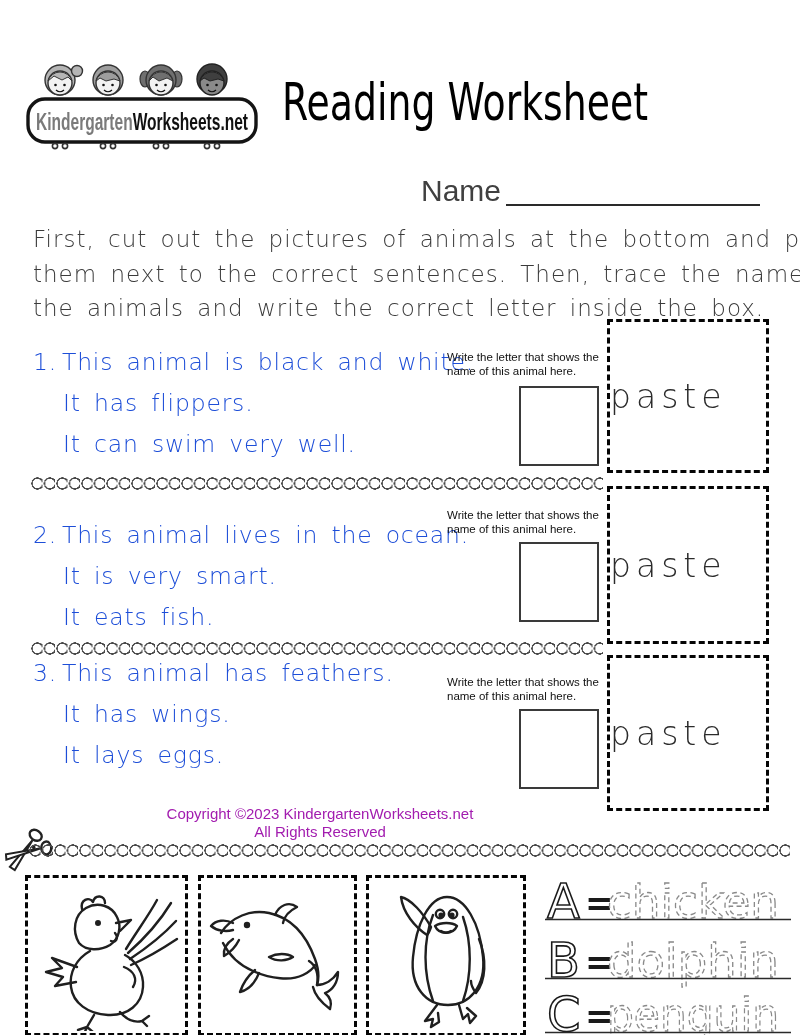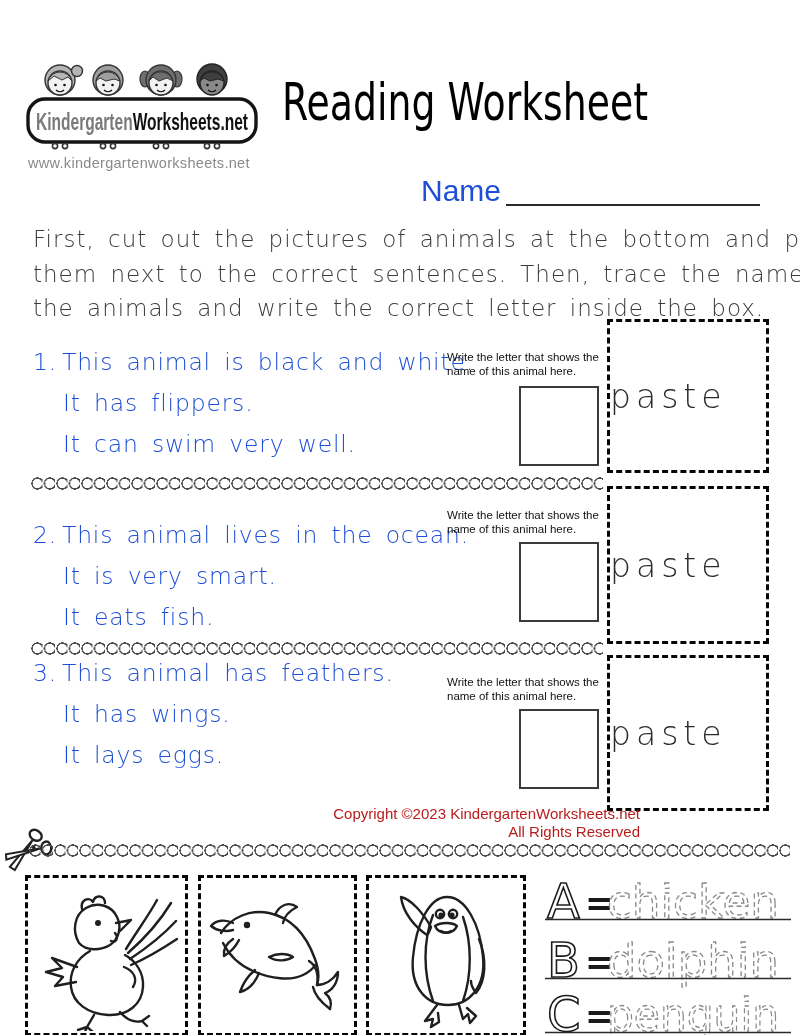--- a/index.html
+++ b/index.html
@@ -6,21 +6,21 @@
   .page{position:relative;width:800px;height:1035px;background:#ffffff;overflow:hidden;
         font-family:"DejaVu Sans","Liberation Sans",sans-serif;color:#222;margin-top:36px;}
 
   
   .logo-svg{position:absolute;left:24px;top:10px;}
   .logo-url{position:absolute;left:28px;top:119px;font-size:14.5px;color:#8a8a8a;
             letter-spacing:.3px;font-family:"Liberation Sans",sans-serif;}
 
   
   .title-svg{position:absolute;left:280px;top:34px;overflow:visible;}
-  .name-label{position:absolute;left:421px;top:138px;font-size:30px;color:#1d4ed8;
+  .name-label{position:absolute;left:421px;top:138px;font-size:30px;color:#404040;
               font-family:"Liberation Sans",sans-serif;}
   .name-line{position:absolute;left:506px;top:168px;width:254px;border-top:2px solid #2a2a2a;}
 
   
   .instructions{position:absolute;left:33px;top:186px;font-size:23px;line-height:34.5px;
                 color:#3b3b3b;font-weight:300;letter-spacing:1px;word-spacing:5px;white-space:nowrap;}
 
   
   .section{position:absolute;left:33px;width:430px;}
   .sent{font-size:23.5px;line-height:41px;color:#1d4ed8;font-weight:300;
@@ -34,22 +34,22 @@
   .pastebox{position:absolute;left:607px;width:162px;border:3px dashed #050505;box-sizing:border-box;
             display:flex;align-items:center;justify-content:flex-start;}
   .paste-label{font-size:33px;letter-spacing:5px;color:#2b2b2b;font-weight:300;}
 
   
   .chain{position:absolute;height:17px;
          background-image:radial-gradient(circle at 7.5px 8.5px,rgba(0,0,0,0) 4.6px,#4a4a4a 4.7px,#4a4a4a 6.1px,rgba(0,0,0,0) 6.2px);
          background-size:12.5px 17px;background-repeat:repeat-x;}
 
   
-  .copyright{position:absolute;left:0;width:640px;text-align:right;font-size:15px;line-height:18px;
-             color:#b91c1c;font-family:"Liberation Sans",sans-serif;}
+  .copyright{position:absolute;left:0;width:640px;text-align:center;font-size:15px;line-height:18px;
+             color:#a21caf;font-family:"Liberation Sans",sans-serif;}
   .scissors{position:absolute;left:4px;top:792px;transform:rotate(64deg);transform-origin:center;}
 
   
   .cutout{position:absolute;top:839px;height:161px;border:3px dashed #050505;box-sizing:border-box;
           display:flex;align-items:center;justify-content:center;background:#fff;}
 
   
   .answer-row{position:absolute;left:545px;width:250px;height:62px;}
   .answer-row svg{overflow:visible;}
 </style>
@@ -106,21 +106,20 @@
       <circle cx="31" cy="100" r="2.6"></circle>
         <circle cx="41" cy="100" r="2.6"></circle>
       <circle cx="79" cy="100" r="2.6"></circle>
         <circle cx="89" cy="100" r="2.6"></circle>
       <circle cx="132" cy="100" r="2.6"></circle>
         <circle cx="142" cy="100" r="2.6"></circle>
       <circle cx="183" cy="100" r="2.6"></circle>
         <circle cx="193" cy="100" r="2.6"></circle>
     </g>
   </svg>
-  <div class="logo-url">www.kindergartenworksheets.net</div>
 
   <svg class="title-svg" width="380" height="66">
     <text x="2" y="50" font-size="52" fill="#000" font-family="DejaVu Sans, Liberation Sans, sans-serif" textLength="366" lengthAdjust="spacingAndGlyphs">Reading Worksheet</text>
   </svg>
   <div class="name-label">Name</div>
   <div class="name-line"></div>
 
   <div class="instructions">
     <div>First, cut out the pictures of animals at the bottom and paste</div>
     <div>them next to the correct sentences. Then, trace the names of</div>

